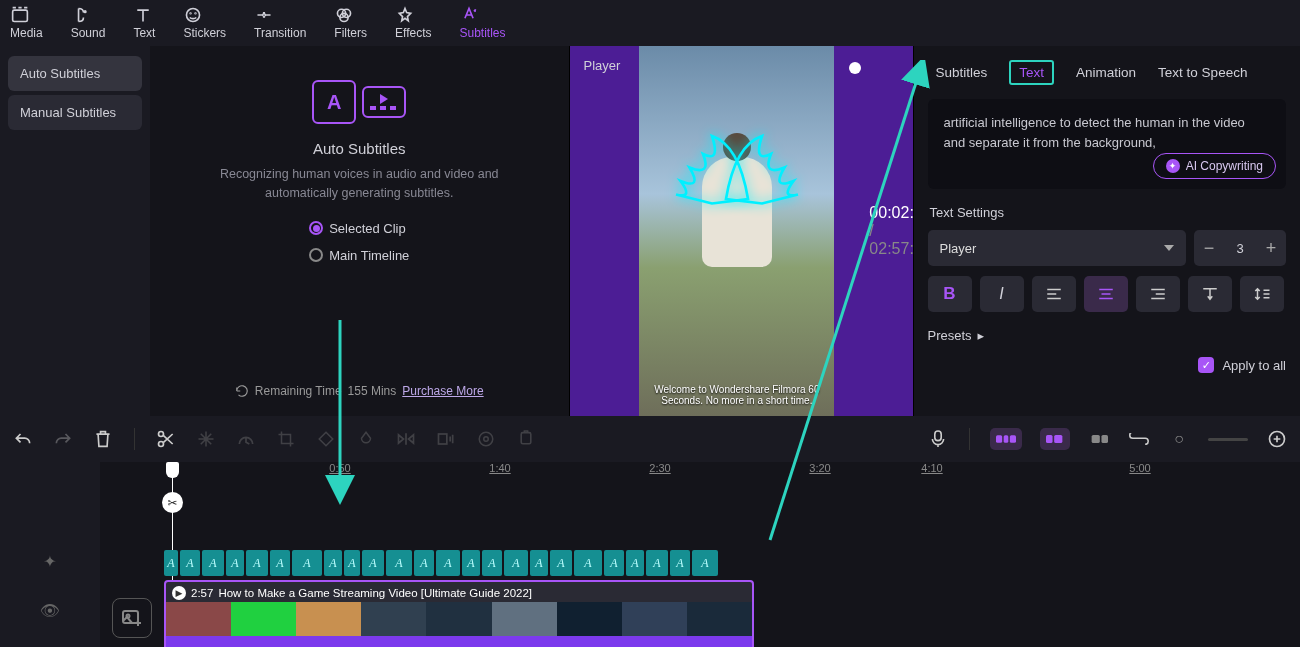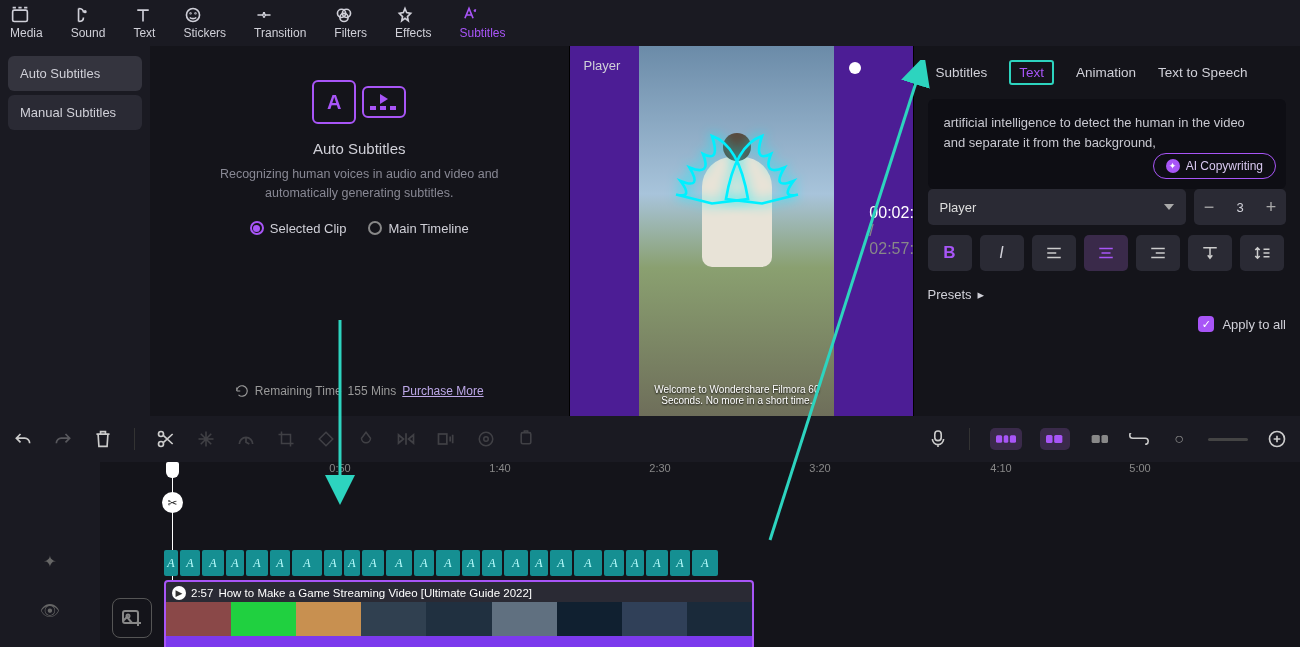--- a/index.html
+++ b/index.html
@@ -23,21 +23,21 @@
 
 
 .center { flex: 1; background: #14141a; padding: 20px 30px 10px 30px; display: flex; flex-direction: column; align-items: center; }
 .asub-icon-wrap { display:flex; align-items:center; gap:6px; margin-top: 14px; }
 .asub-icon-a { width: 44px; height: 44px; border: 2px solid #a855f7; border-radius: 6px; display:flex; align-items:center; justify-content:center; font-size: 20px; color:#a855f7; font-weight:600; position:relative; }
 .asub-icon-lines { width: 44px; height: 32px; border: 2px solid #a855f7; border-radius: 6px; position:relative; }
 .asub-icon-lines .play { position:absolute; left:50%; top:6px; transform:translateX(-50%); width:0;height:0;border-left:8px solid #a855f7;border-top:5px solid transparent;border-bottom:5px solid transparent; }
 .asub-icon-lines .dash { position:absolute; bottom:6px; left:6px; right:6px; height:4px; background:repeating-linear-gradient(90deg,#a855f7 0 6px,transparent 6px 10px); }
 .asub-title { font-size: 15px; margin-top: 16px; }
 .asub-desc { color:#888894; font-size: 12.5px; text-align:center; margin-top: 8px; max-width: 320px; line-height: 1.5; }
-.radio-row { display:flex; gap:22px; margin-top: 18px; font-size: 13px; }
+.radio-row { display:flex; gap:12px; margin-top: 18px; font-size: 13px; flex-direction: column; }
 .radio-opt { display:flex; align-items:center; gap:6px; cursor:pointer; }
 .radio-c { width:14px; height:14px; border-radius:50%; border:2px solid #a855f7; display:inline-flex; align-items:center; justify-content:center; }
 .radio-c.on::after { content:""; width:7px; height:7px; border-radius:50%; background:#a855f7; }
 .radio-c.off { border-color:#888; }
 .auto-btn { margin-top: 18px; padding: 10px 22px; border-radius: 6px; background: linear-gradient(90deg,#a855f7,#d946ef); color:#fff; border:none; font-size:13px; cursor:pointer; }
 .remaining { margin-top: auto; font-size: 12px; color:#999; display:flex; align-items:center; gap:6px; padding-bottom:8px; }
 .remaining a { color:#bda8e8; text-decoration:underline; cursor:pointer; }
 
 
 .player { width: 345px; background:#4c1d95; display:flex; flex-direction:row; border-left:1px solid #000; border-right:1px solid #000; }
@@ -88,21 +88,21 @@
 .tb-ic { width:22px; height:22px; display:flex; align-items:center; justify-content:center; cursor:pointer; color:#888; }
 .toolbar .spacer { flex:1; }
 .pill { background:#3a2a4a; border-radius:5px; padding:4px 6px; display:flex; color:#a855f7; }
 .tb-ic.dim { opacity:0.35; }
 
 
 .timeline { flex:1; background:#14141a; position:relative; }
 .tl-gutter { position:absolute; left:0; top:0; bottom:0; width:100px; background:#1a1a22; display:flex; flex-direction:column; align-items:center; padding-top:90px; gap:30px; }
 .tl-gutter .ic { color:#666; cursor:pointer; }
 .ruler { position:absolute; left:100px; right:0; top:0; height:28px; font-size:11px; color:#888; }
-.ruler span { position:absolute; transform:translateX(-50%); }
+.ruler span { position:absolute; transform:translateX(-50%);text-decoration:underline; }
 .playhead { position:absolute; top:0; bottom:0; left:172px; width:1px; background:#fff; }
 .playhead .handle { position:absolute; top:0; left:-6px; width:13px; height:16px; background:#fff; border-radius:2px 2px 6px 6px; }
 .playhead .cut { position:absolute; top:30px; left:-10px; width:21px; height:21px; background:#fff; border-radius:50%; display:flex; align-items:center; justify-content:center; color:#222; font-size:12px; }
 .sub-track { position:absolute; left:164px; top:88px; height:26px; display:flex; gap:2px; }
 .sub-seg { background:#158f92; display:flex; align-items:center; justify-content:center; color:#bff; font-size:12px; font-style:italic; font-family:serif; border-radius:2px; }
 .vid-track { position:absolute; left:164px; top:118px; height:82px; width:590px; background:#2a2a34; border:2px solid #a855f7; border-radius:4px; overflow:hidden; }
 .vid-track .label { position:absolute; top:4px; left:6px; font-size:11.5px; color:#fff; display:flex; align-items:center; gap:5px; z-index:2; }
 .vid-track .label .dot { width:14px;height:14px;border-radius:50%;background:#fff;display:inline-flex;align-items:center;justify-content:center;color:#333;font-size:9px; }
 .vid-track .thumbs { position:absolute; top:20px; left:0; right:0; height:38px; display:flex; }
 .vid-track .thumbs div { flex:1; }
@@ -283,20 +283,21 @@
       <div class="insp-tab">Animation</div>
       <div class="insp-tab">Text to Speech</div>
     </div>
     <div class="text-input-area">
       <div class="text">artificial intelligence to detect the human in the video and separate it from the background,</div>
       <div class="ai-btn">
         <span class="dot">✦</span>
         <span>AI Copywriting</span>
       </div>
     </div>
+    <div class="section-label">Text Settings</div>
     <div class="row-controls">
       <div class="font-select">
         <span>Player</span>
         <span class="chev"></span>
       </div>
       <div class="stepper">
         <div class="step-btn">−</div>
         <div class="step-val">3</div>
         <div class="step-btn">+</div>
       </div>
@@ -467,21 +468,21 @@
           <rect x="3" y="5" width="15" height="12" rx="2"></rect>
           <circle cx="8" cy="10" r="1.5"></circle>
           <path d="M3 15l4-4 5 6M18 14v6M15 17h6"></path>
         </svg>
   </div>
   <div class="ruler">
     <span style="left:240px">0:50</span>
     <span style="left:400px">1:40</span>
     <span style="left:560px">2:30</span>
     <span style="left:720px">3:20</span>
-    <span style="left:901px">4:10</span>
+    <span style="left:832px">4:10</span>
     <span style="left:1040px">5:00</span>
   </div>
   <div class="playhead">
     <div class="handle"></div>
     <div class="cut">✂</div>
   </div>
   <div class="sub-track" id="sub-track">
         <div class="sub-seg" style="width: 14px;">A</div>
         <div class="sub-seg" style="width: 20px;">A</div>
         <div class="sub-seg" style="width: 22px;">A</div>

